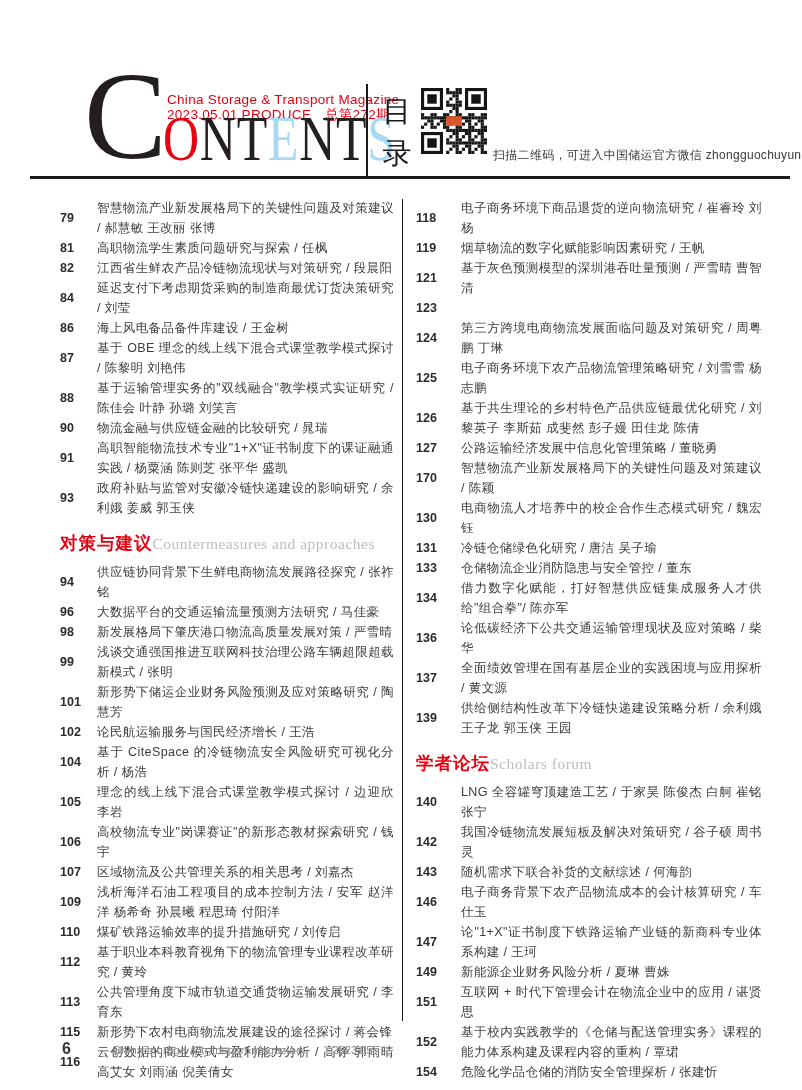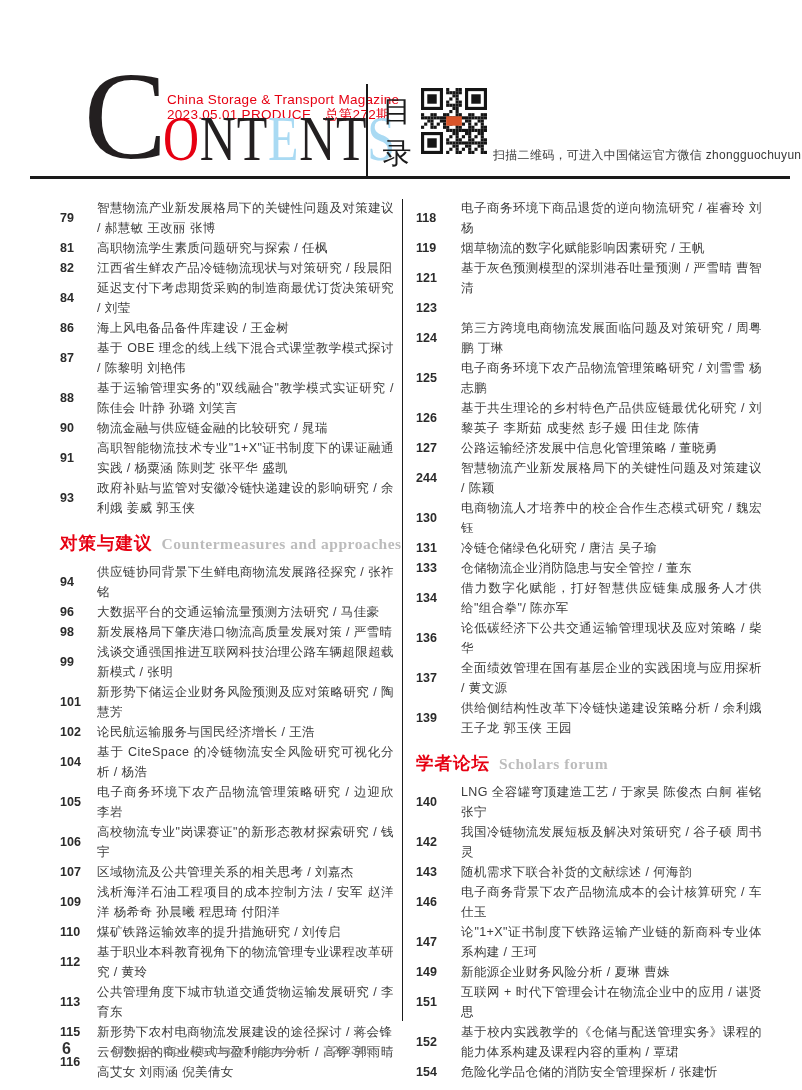--- a/index.html
+++ b/index.html
@@ -36,21 +36,21 @@
   .col-left{left:60px;width:334px;}
   .col-right{left:416px;width:346px;}
   .col-divider{position:absolute;left:402px;top:199px;width:1px;height:822px;background:#1a1a1a;}
   .entry{display:flex;align-items:center;}
   .entry .num{flex:none;font-weight:bold;color:#2b2b2b;width:37px;font-size:12.5px;}
   .col-right .entry .num{width:45px;}
   .entry .txt{flex:1;text-align:justify;letter-spacing:.4px;color:#3c3c3c;}
   .sec{margin-top:15px;margin-bottom:7px;white-space:nowrap;}
   .sec:last-child{margin-top:24px;}
   .sec-cn{font-size:17.5px;font-weight:bold;color:#e60012;letter-spacing:1px;}
-  .sec-en{font-family:"Liberation Serif",serif;font-size:15.5px;color:#bcbcbc;margin-left:9px;letter-spacing:.5px;font-weight:bold;}
+  .sec-en{font-family:"Liberation Serif",serif;font-size:15.5px;color:#bcbcbc;letter-spacing:.5px;}
   
   .footer{position:absolute;left:62px;top:1040px;display:flex;align-items:baseline;}
   .foot-no{font-size:16px;font-weight:bold;color:#333;}
   .foot-mag{margin-left:42px;font-size:11px;color:#8a8a8a;letter-spacing:.4px;}
   .foot-issue{margin-left:30px;font-size:11px;color:#8a8a8a;}
 </style>
 </head>
 <body>
 
 <div class="big-c">C</div>
@@ -303,21 +303,21 @@
     <div class="entry">
       <span class="num">102</span>
       <span class="txt">论民航运输服务与国民经济增长 / 王浩</span>
     </div>
     <div class="entry">
       <span class="num">104</span>
       <span class="txt">基于 CiteSpace 的冷链物流安全风险研究可视化分析 / 杨浩</span>
     </div>
     <div class="entry">
       <span class="num">105</span>
-      <span class="txt">电子商务环境下农产品物流管理策略研究 / 边迎欣 李岩</span>
+      <span class="txt">理念的线上线下混合式课堂教学模式探讨 / 边迎欣 李岩</span>
     </div>
     <div class="entry">
       <span class="num">106</span>
       <span class="txt">高校物流专业"岗课赛证"的新形态教材探索研究 / 钱宇</span>
     </div>
     <div class="entry">
       <span class="num">107</span>
       <span class="txt">区域物流及公共管理关系的相关思考 / 刘嘉杰</span>
     </div>
     <div class="entry">
@@ -372,21 +372,21 @@
     </div>
     <div class="entry">
       <span class="num">126</span>
       <span class="txt">基于共生理论的乡村特色产品供应链最优化研究 / 刘黎英子 李斯茹 成斐然 彭子嫚 田佳龙 陈倩</span>
     </div>
     <div class="entry">
       <span class="num">127</span>
       <span class="txt">公路运输经济发展中信息化管理策略 / 董晓勇</span>
     </div>
     <div class="entry">
-      <span class="num">244</span>
+      <span class="num">170</span>
       <span class="txt">智慧物流产业新发展格局下的关键性问题及对策建议 / 陈颖</span>
     </div>
     <div class="entry">
       <span class="num">130</span>
       <span class="txt">电商物流人才培养中的校企合作生态模式研究 / 魏宏钰</span>
     </div>
     <div class="entry">
       <span class="num">131</span>
       <span class="txt">冷链仓储绿色化研究 / 唐洁 吴子瑜</span>
     </div>

